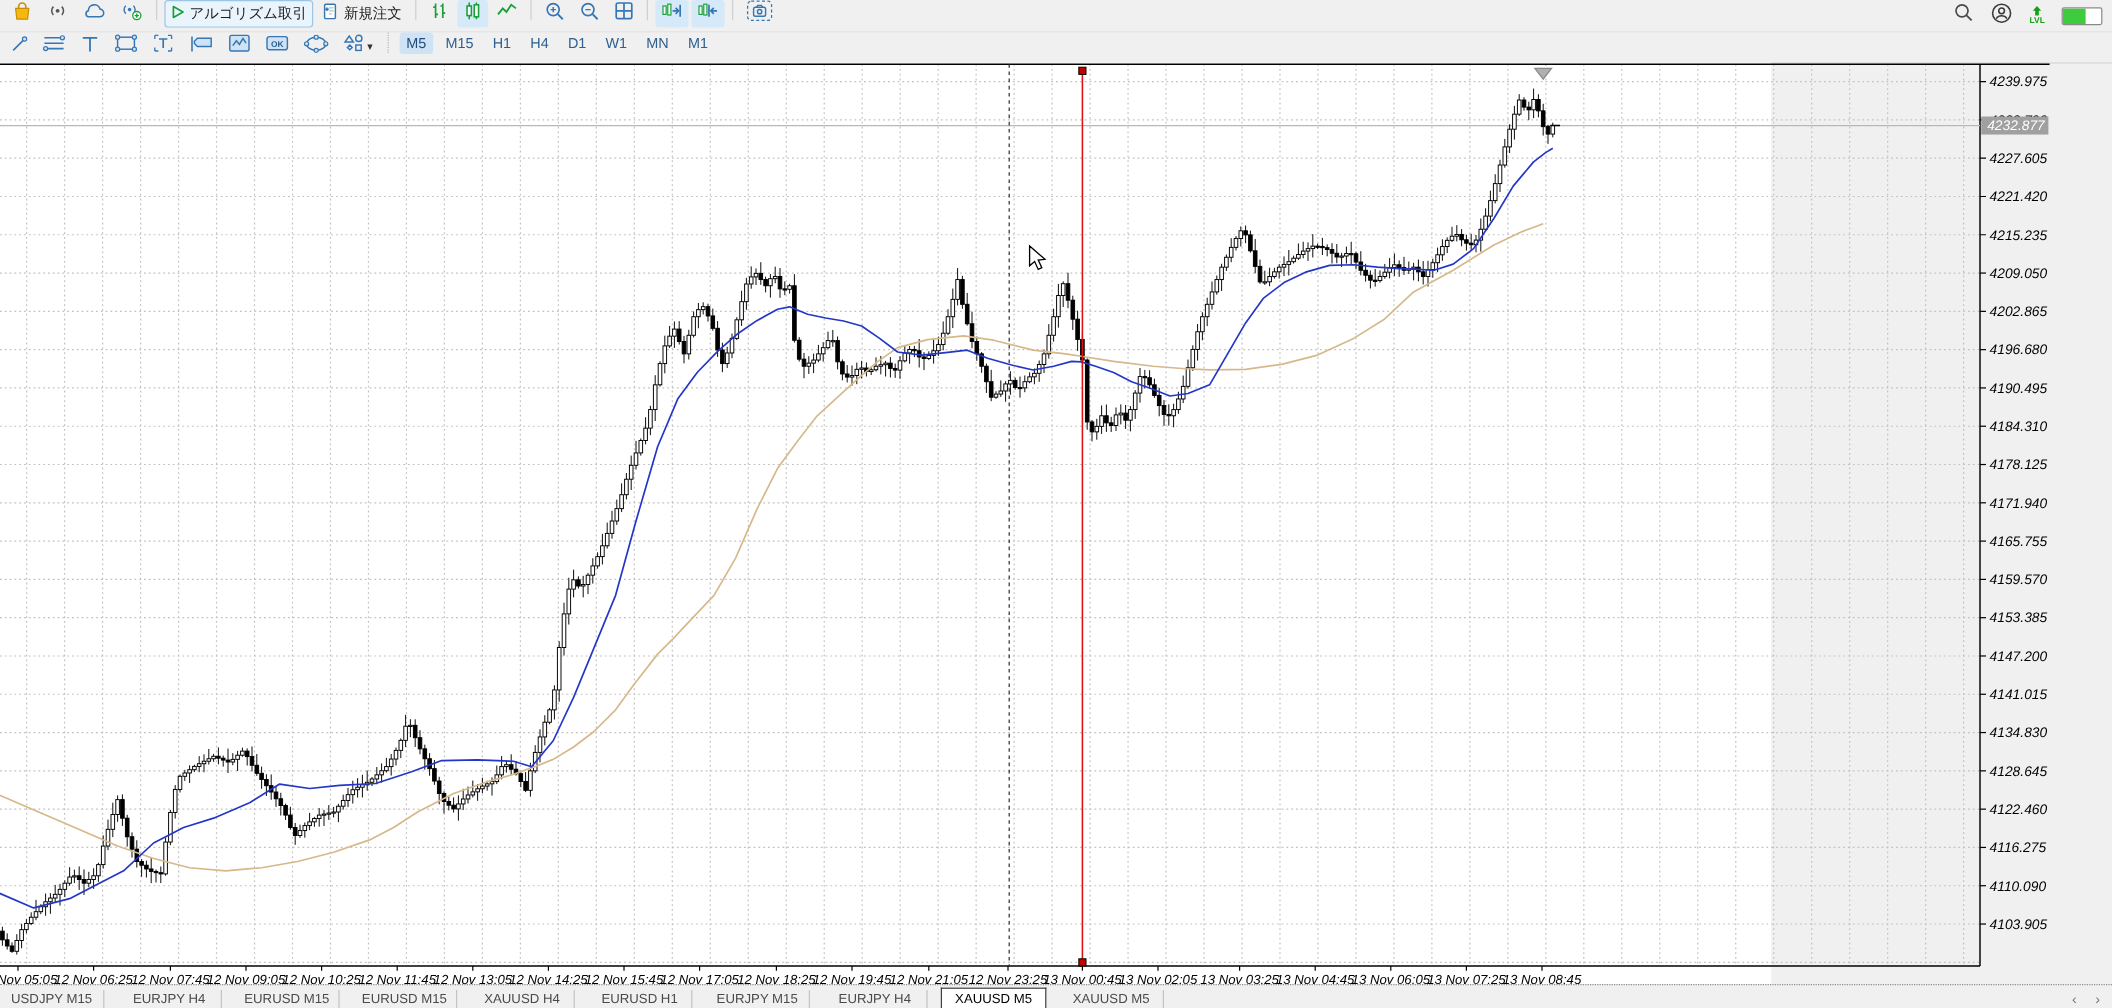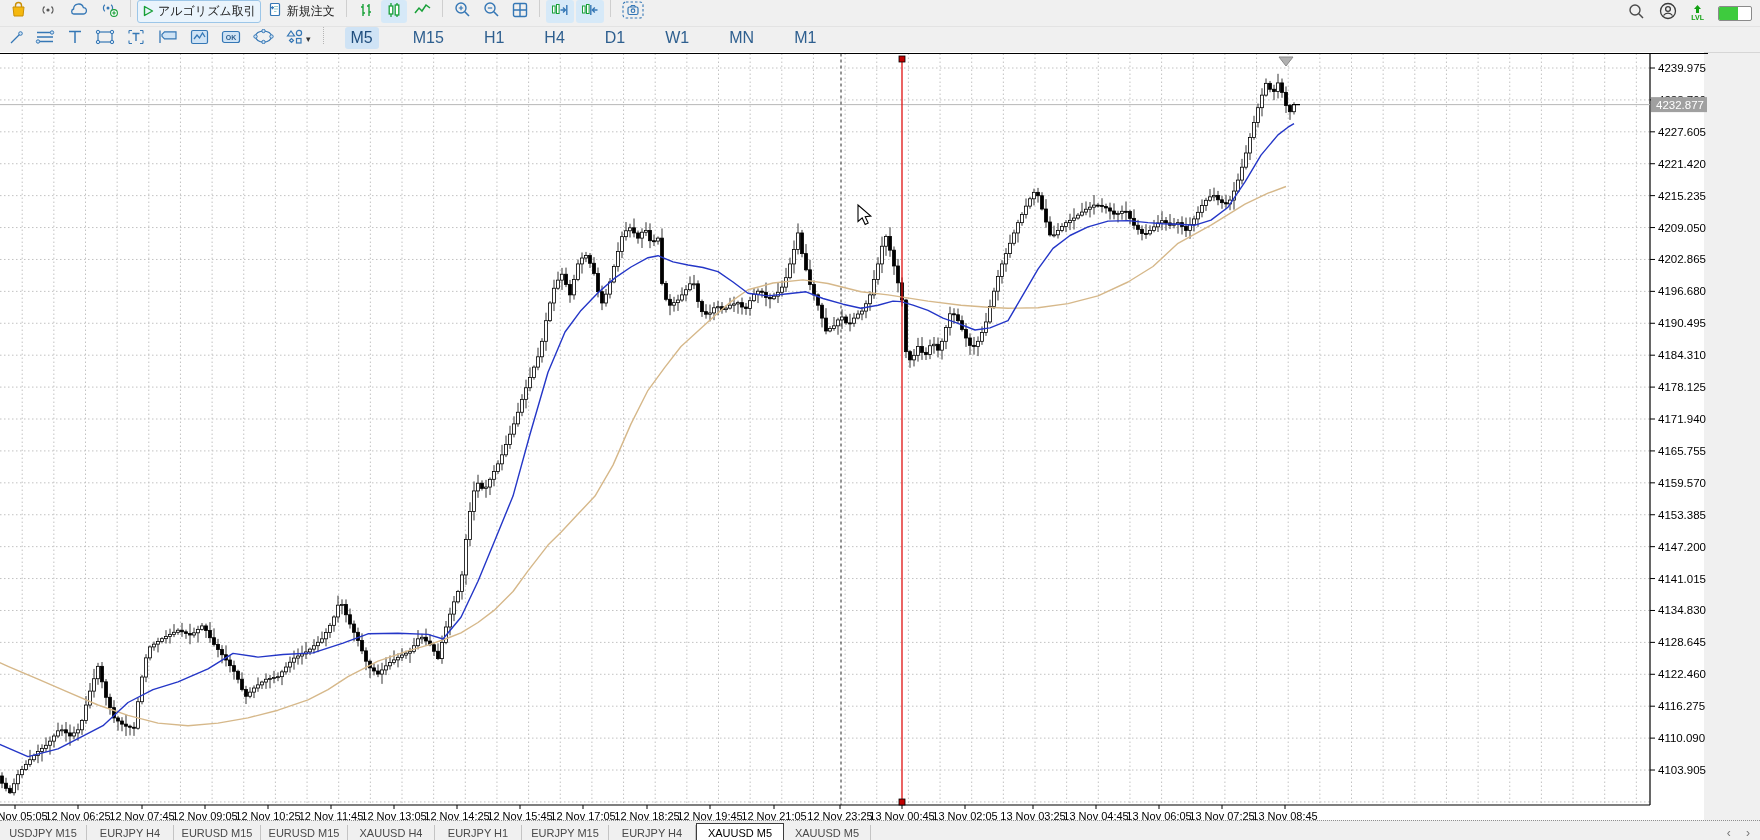--- a/index.html
+++ b/index.html
@@ -9,33 +9,33 @@
   .trow{display:flex;align-items:flex-start;padding-left:4px;position:relative;}
   #row1{height:26px;border-bottom:1px solid #e3e3e3;}
   #row2{height:25px;border-bottom:1px solid #d6d6d6;}
   .tbtn{height:21px;display:flex;align-items:center;justify-content:center;
         padding:0 4px;border-radius:3px;border:1px solid transparent;margin:0 1px;}
   .tbtn.on{background:#d6e9f8;}
   .tbtn.framed{background:#eaf4fc;border:1px solid #9cc6e8;}
   .tbtn-label{font-size:12px;color:#1a1a1a;margin-left:4px;white-space:nowrap;}
   .sep{width:1px;height:17px;background:#cfcfcf;margin:0 5px;}
   .dotsep{width:1px;height:17px;margin:0 6px;border-left:1px dotted #b5b5b5;}
-  .tf{font-size:16px;color:#2e5f8f;padding:2px 6px;border-radius:3px;margin:0 14px;
+  .tf{font-size:12px;color:#2e5f8f;padding:2px 6px;border-radius:3px;margin:0 2px;
       background:transparent;border:none;font-family:"Liberation Sans",sans-serif;}
   .tf.on{background:#cfe3f5;color:#1f4d7d;}
   .right-icons{position:absolute;right:8px;top:0;height:26px;display:flex;align-items:center;gap:14px;}
   .battery{width:32px;height:13px;border:1px solid #8a8a8a;border-radius:2px;background:#fff;overflow:hidden;}
   .battery i{display:block;height:100%;background:#3ecb3e;}
   .lvl{display:flex;flex-direction:column;align-items:center;color:#13a113;
        font-size:7px;font-weight:bold;line-height:1;}
   
-  #chart-area{position:absolute;top:52px;left:0;width:1704px;height:768px;background:#ffffff;}
+  #chart-area{position:absolute;top:52px;left:0;width:1476px;height:768px;background:#ffffff;font-style:italic;}
   
   #tabsbar{position:absolute;top:820px;left:0;width:1760px;height:20px;background:#f0f0f0;
-           border-top:1px dotted #8f8f8f;display:flex;align-items:flex-end;}
+           border-top:1px dotted #8f8f8f;display:flex;align-items:flex-end;gap:11px;}
   .tab{width:86px;height:16px;margin-top:3px;display:flex;align-items:center;justify-content:center;
        font-size:11px;color:#4a4a4a;border-right:1px solid #c4c4c4;background:transparent;white-space:nowrap;}
   .tab.on{background:#fff;border:1px solid #3c3c3c;border-bottom:none;color:#000;height:17px;}
   .tab-scroll{position:absolute;right:4px;top:5px;color:#777;font-size:12px;letter-spacing:6px;}
 </style>
 </head>
 <body>
 
 <div id="row1" class="trow">
   <div class="tbtn">
@@ -1157,19 +1157,19 @@
     </svg>
 </div>
 
 <div id="tabsbar">
 
 <div class="tab">USDJPY M15</div>
     <div class="tab">EURJPY H4</div>
     <div class="tab">EURUSD M15</div>
     <div class="tab">EURUSD M15</div>
     <div class="tab">XAUUSD H4</div>
-    <div class="tab">EURJPY H1</div>
+    <div class="tab">EURUSD H1</div>
     <div class="tab">EURJPY M15</div>
     <div class="tab">EURJPY H4</div>
     <div class="tab on">XAUUSD M5</div>
     <div class="tab">XAUUSD M5</div>
     <span class="tab-scroll">‹ ›</span>
   </div>
 
 </body></html>

